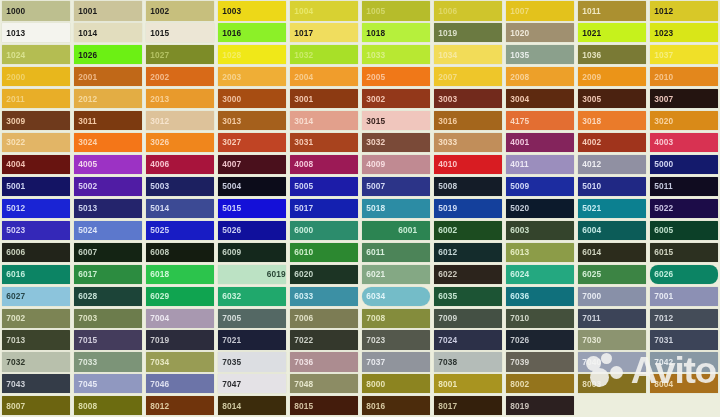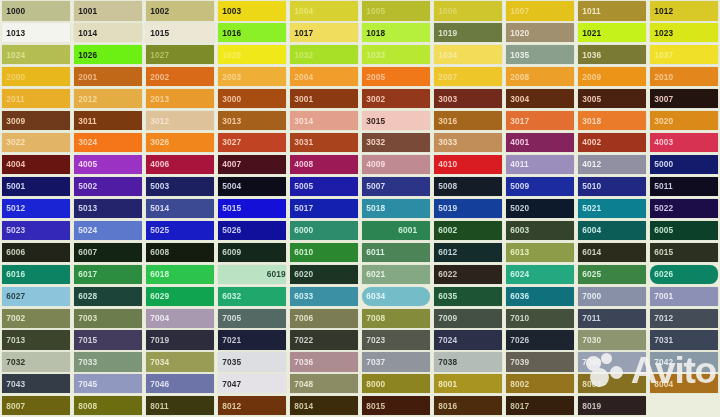--- a/index.html
+++ b/index.html
@@ -365,21 +365,21 @@
         <span class="code" style="color: rgb(58, 36, 32);">3015</span>
       </div>
     </div>
     <div class="cell">
       <div class="swatch" style="background-color: rgb(164, 102, 28);">
         <span class="code" style="color: rgb(244, 205, 162);">3016</span>
       </div>
     </div>
     <div class="cell">
       <div class="swatch" style="background-color: rgb(227, 110, 50);">
-        <span class="code" style="color: rgb(250, 213, 189);">3017</span>
+        <span class="code" style="color: rgb(250, 213, 189);">4175</span>
       </div>
     </div>
     <div class="cell">
       <div class="swatch" style="background-color: rgb(234, 123, 42);">
         <span class="code" style="color: rgb(251, 215, 187);">3018</span>
       </div>
     </div>
     <div class="cell">
       <div class="swatch" style="background-color: rgb(217, 138, 24);">
         <span class="code" style="color: rgb(248, 211, 160);">3020</span>
@@ -986,25 +986,20 @@
       </div>
     </div>
     <div class="cell">
       <div class="swatch" style="background-color: rgb(108, 100, 16);">
         <span class="code" style="color: rgb(220, 216, 168);">8007</span>
       </div>
     </div>
     <div class="cell">
       <div class="swatch" style="background-color: rgb(108, 108, 16);">
         <span class="code" style="color: rgb(220, 220, 168);">8008</span>
-      </div>
-    </div>
-    <div class="cell">
-      <div class="swatch" style="background-color: rgb(60, 56, 16);">
-        <span class="code" style="color: rgb(206, 204, 164);">8011</span>
       </div>
     </div>
     <div class="cell">
       <div class="swatch" style="background-color: rgb(112, 52, 12);">
         <span class="code" style="color: rgb(222, 202, 160);">8012</span>
       </div>
     </div>
     <div class="cell">
       <div class="swatch" style="background-color: rgb(60, 44, 12);">
         <span class="code" style="color: rgb(206, 200, 160);">8014</span>

